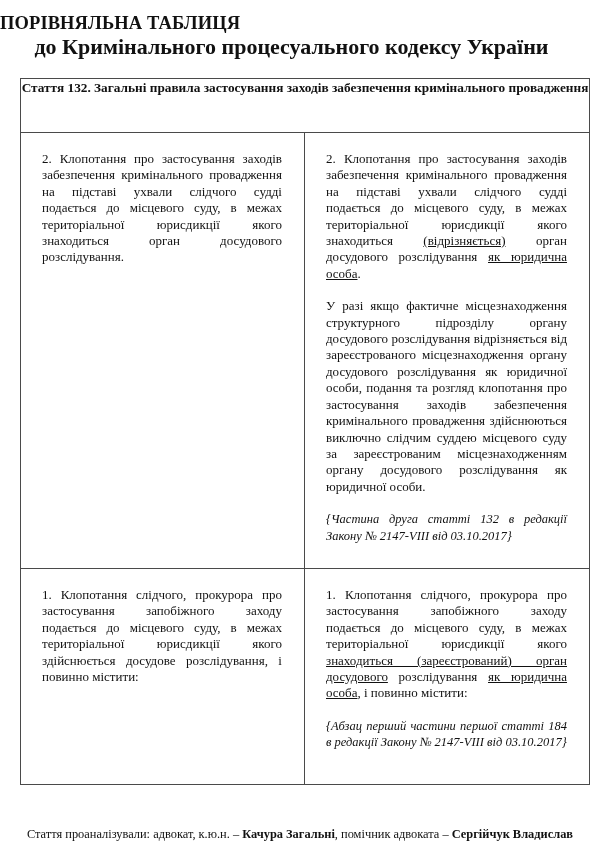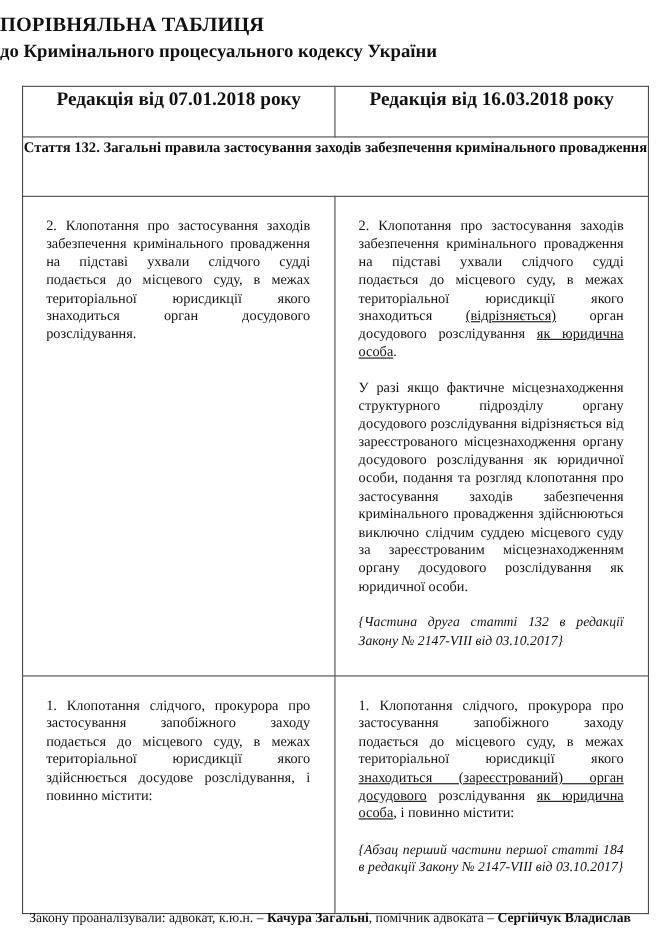--- a/index.html
+++ b/index.html
@@ -5,22 +5,22 @@
   html, body { margin: 0; padding: 0; background: #ffffff; }
   body {
     width: 600px; height: 858px; position: relative; overflow: hidden;
     font-family: "Liberation Serif", "DejaVu Serif", serif; color: #111111;
   }
   .title {
     position: absolute; left: 0; top: 12px; width: 600px; 
     font-weight: bold; font-size: 18.5px; line-height: 22px; letter-spacing: 0.1px;
   }
   .subtitle {
-    position: absolute; left: 0; top: 36px; width: 583px; text-align: left;
-    font-weight: bold; font-size: 17px; line-height: 22px;
+    position: absolute; left: 0; top: 36px; width: 583px; text-align: center;
+    font-weight: bold; font-size: 22px; line-height: 22px;
   }
   table.cmp {
     position: absolute; left: 20px; top: 78px; width: 569px;
     border-collapse: collapse; table-layout: fixed;
   }
   table.cmp td {
     border: 1px solid #4a4a4a; vertical-align: top; padding: 0;
   }
   .col-left { width: 284px; }
   .col-right { width: 285px; }
@@ -56,24 +56,20 @@
 
 <div class="title">ПОРІВНЯЛЬНА ТАБЛИЦЯ</div>
 <div class="subtitle">до Кримінального процесуального кодексу України</div>
 
 <table class="cmp">
   <colgroup>
     <col class="col-left">
     <col class="col-right">
   </colgroup>
   <tbody>
-      <tr class="hdr hdr-row-bottom">
-    <td>Редакція від 07.01.2018 року</td>
-    <td>Редакція від 16.03.2018 року</td>
-  </tr>
 
   <tr class="article article-132">
     <td colspan="2">Стаття 132. Загальні правила застосування заходів забезпечення кримінального провадження</td>
   </tr>
   <tr class="row-132">
     <td>
       <div class="cell">
         <p>2. Клопотання про застосування заходів забезпечення кримінального провадження на підставі ухвали слідчого судді подається до місцевого суду, в межах територіальної юрисдикції якого знаходиться орган досудового розслідування.</p>
       </div>
     </td>
@@ -95,13 +91,13 @@
     <td>
       <div class="cell">
         <p><span>1. Клопотання слідчого, прокурора про застосування запобіжного заходу подається до місцевого суду, в межах територіальної юрисдикції якого </span><span class="u">знаходиться (зареєстрований) орган досудового</span><span> розслідування </span><span class="u">як юридична особа</span><span>, і повинно містити:</span></p>
         <p class="note">{Абзац перший частини першої статті 184 в редакції Закону № 2147-VIII від 03.10.2017}</p>
       </div>
     </td>
   </tr>
 </tbody>
   </table>
 
-<div class="footer"><span>Закону проаналізували: адвокат, к.ю.н. – </span><b>Качура Загальні</b><span>, помічник адвоката – </span><b>Сергійчук Владислав</b></div>
+<div class="footer"><span>Стаття проаналізували: адвокат, к.ю.н. – </span><b>Качура Загальні</b><span>, помічник адвоката – </span><b>Сергійчук Владислав</b></div>
 
 </body></html>

